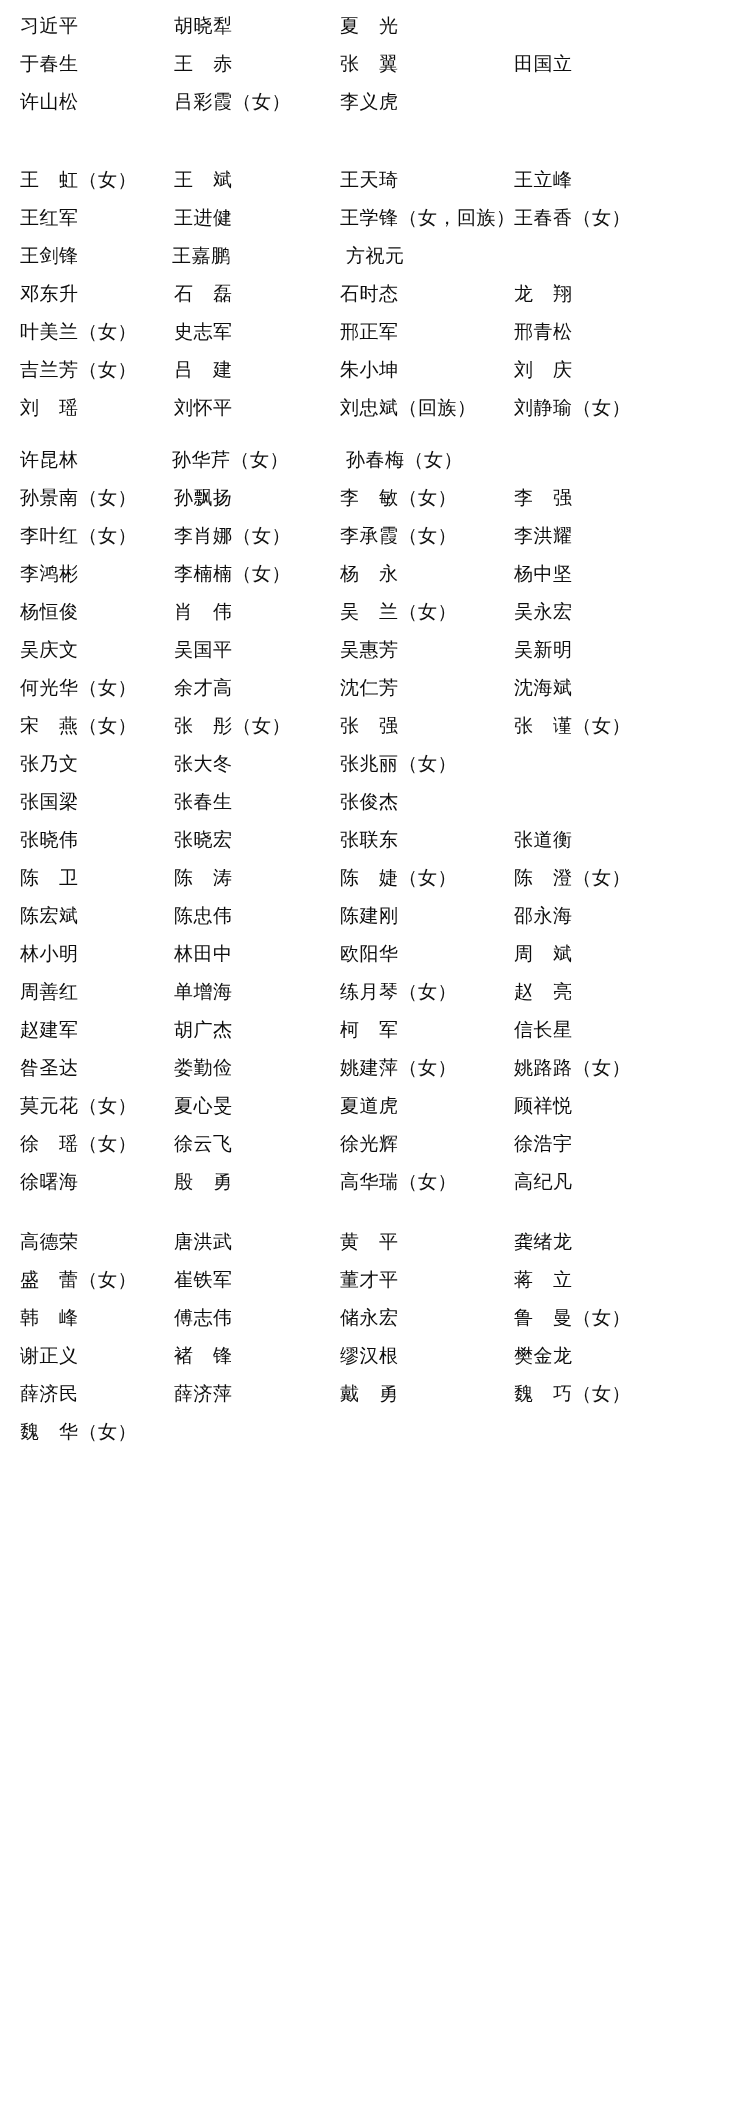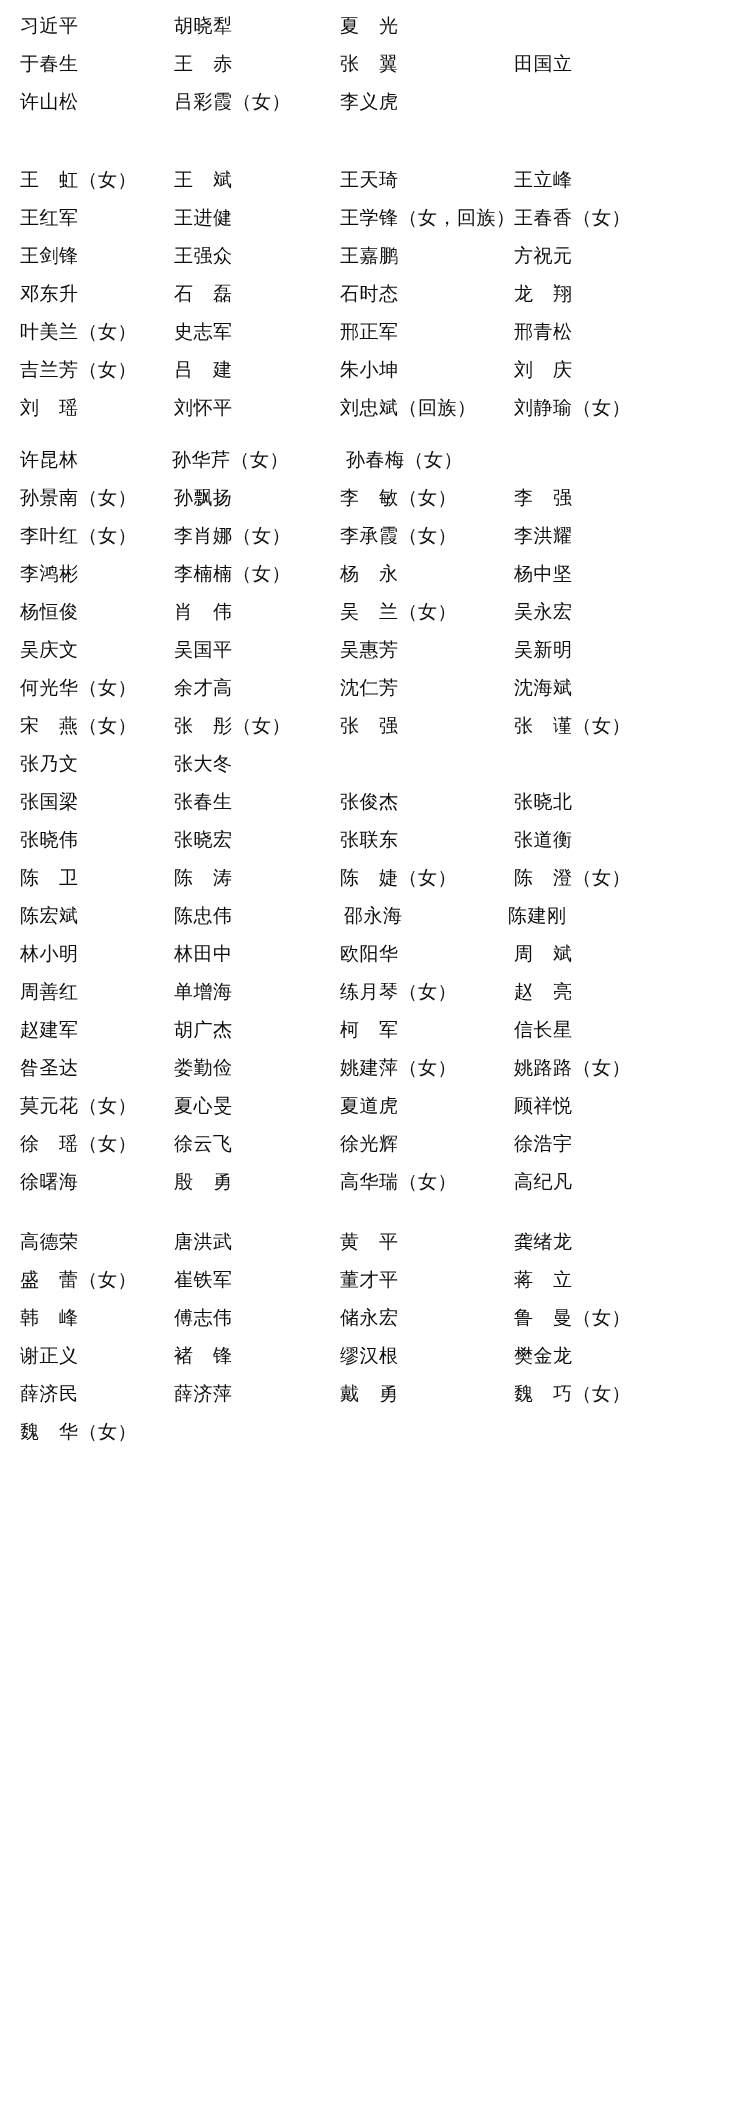--- a/index.html
+++ b/index.html
@@ -78,21 +78,20 @@
       <div class="cell c3">王立峰</div>
     </div>
     <div class="row">
       <div class="cell c0">王红军</div>
       <div class="cell c1">王进健</div>
       <div class="cell c2 tiny-wrap">王学锋（女，回族）</div>
       <div class="cell c3">王春香（女）</div>
     </div>
     <div class="row">
       <div class="cell c0">王剑锋</div>
-      <div class="cell c1">王强众</div>
       <div class="cell c2">王嘉鹏</div>
       <div class="cell c3">方祝元</div>
     </div>
     <div class="row">
       <div class="cell c0">邓东升</div>
       <div class="cell c1">石　磊</div>
       <div class="cell c2">石时态</div>
       <div class="cell c3">龙　翔</div>
     </div>
     <div class="row">
@@ -161,44 +160,44 @@
     </div>
     <div class="row">
       <div class="cell c0">宋　燕（女）</div>
       <div class="cell c1">张　彤（女）</div>
       <div class="cell c2">张　强</div>
       <div class="cell c3">张　谨（女）</div>
     </div>
     <div class="row">
       <div class="cell c0">张乃文</div>
       <div class="cell c1">张大冬</div>
+      <div class="cell c2">张兆丽（女）</div>
     </div>
     <div class="row">
       <div class="cell c0">张国梁</div>
       <div class="cell c1">张春生</div>
       <div class="cell c2">张俊杰</div>
-      <div class="cell c3">张晓北</div>
     </div>
     <div class="row">
       <div class="cell c0">张晓伟</div>
       <div class="cell c1">张晓宏</div>
       <div class="cell c2">张联东</div>
       <div class="cell c3">张道衡</div>
     </div>
     <div class="row">
       <div class="cell c0">陈　卫</div>
       <div class="cell c1">陈　涛</div>
       <div class="cell c2">陈　婕（女）</div>
       <div class="cell c3">陈　澄（女）</div>
     </div>
     <div class="row">
       <div class="cell c0">陈宏斌</div>
       <div class="cell c1">陈忠伟</div>
+      <div class="cell c2">陈建刚</div>
       <div class="cell c3">邵永海</div>
-      <div class="cell c2">陈建刚</div>
     </div>
     <div class="row">
       <div class="cell c0">林小明</div>
       <div class="cell c1">林田中</div>
       <div class="cell c2">欧阳华</div>
       <div class="cell c3">周　斌</div>
     </div>
     <div class="row">
       <div class="cell c0">周善红</div>
       <div class="cell c1">单增海</div>

